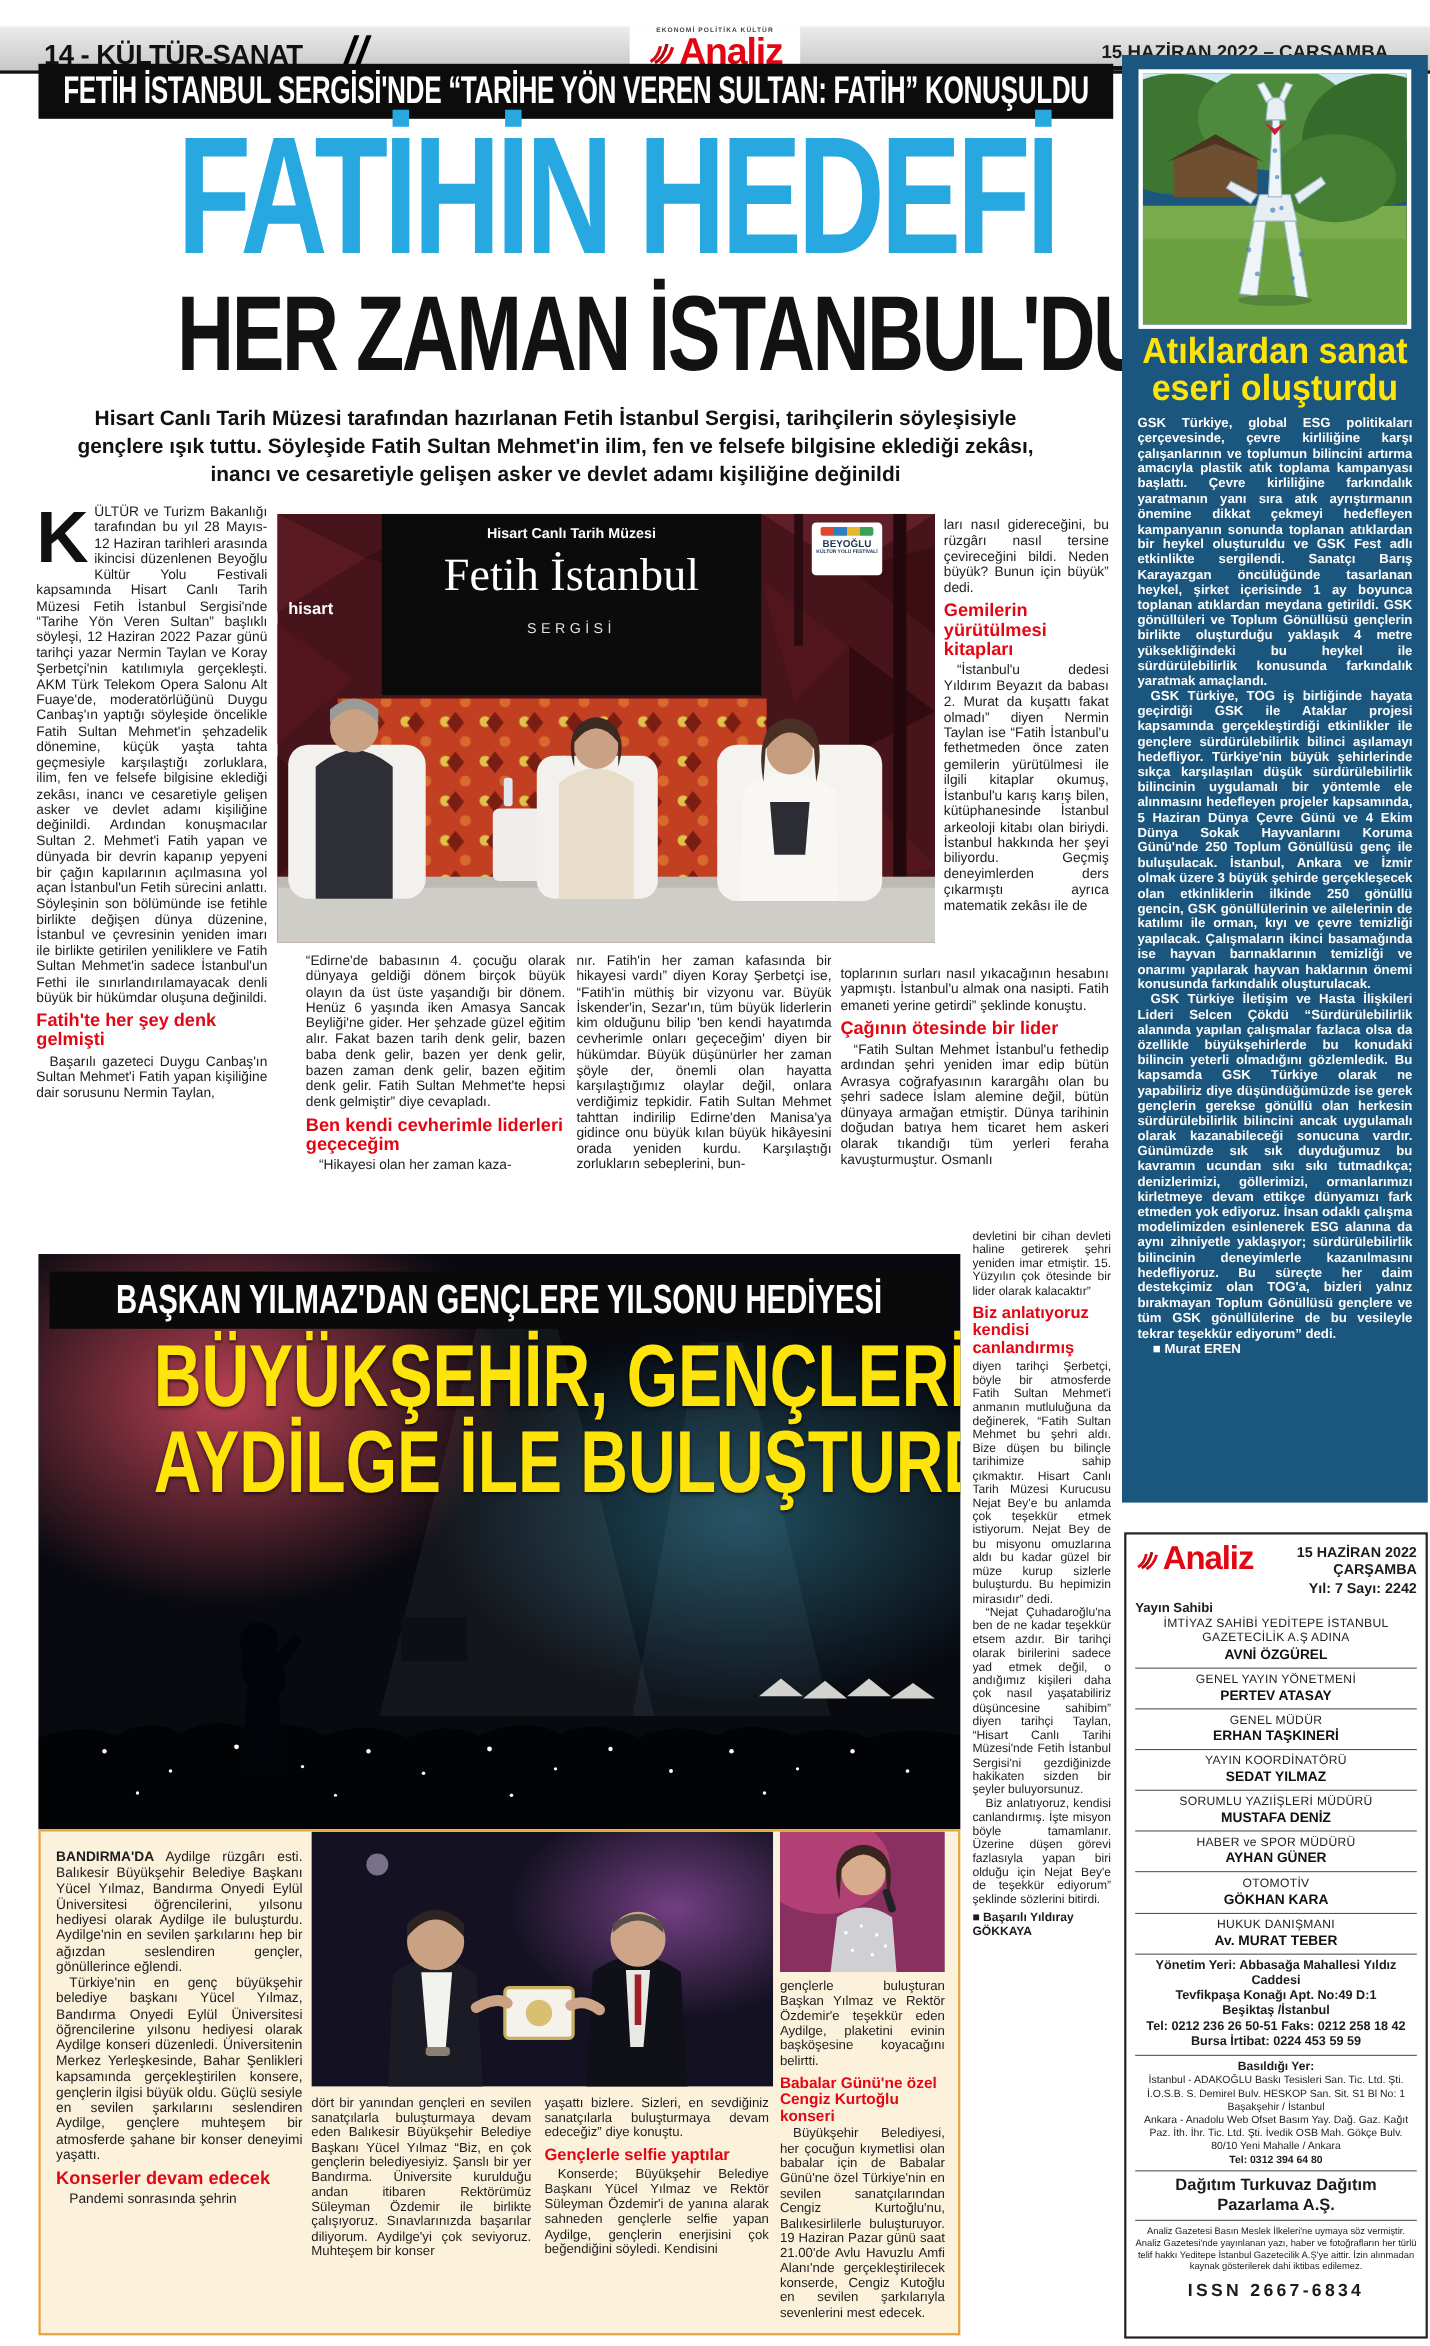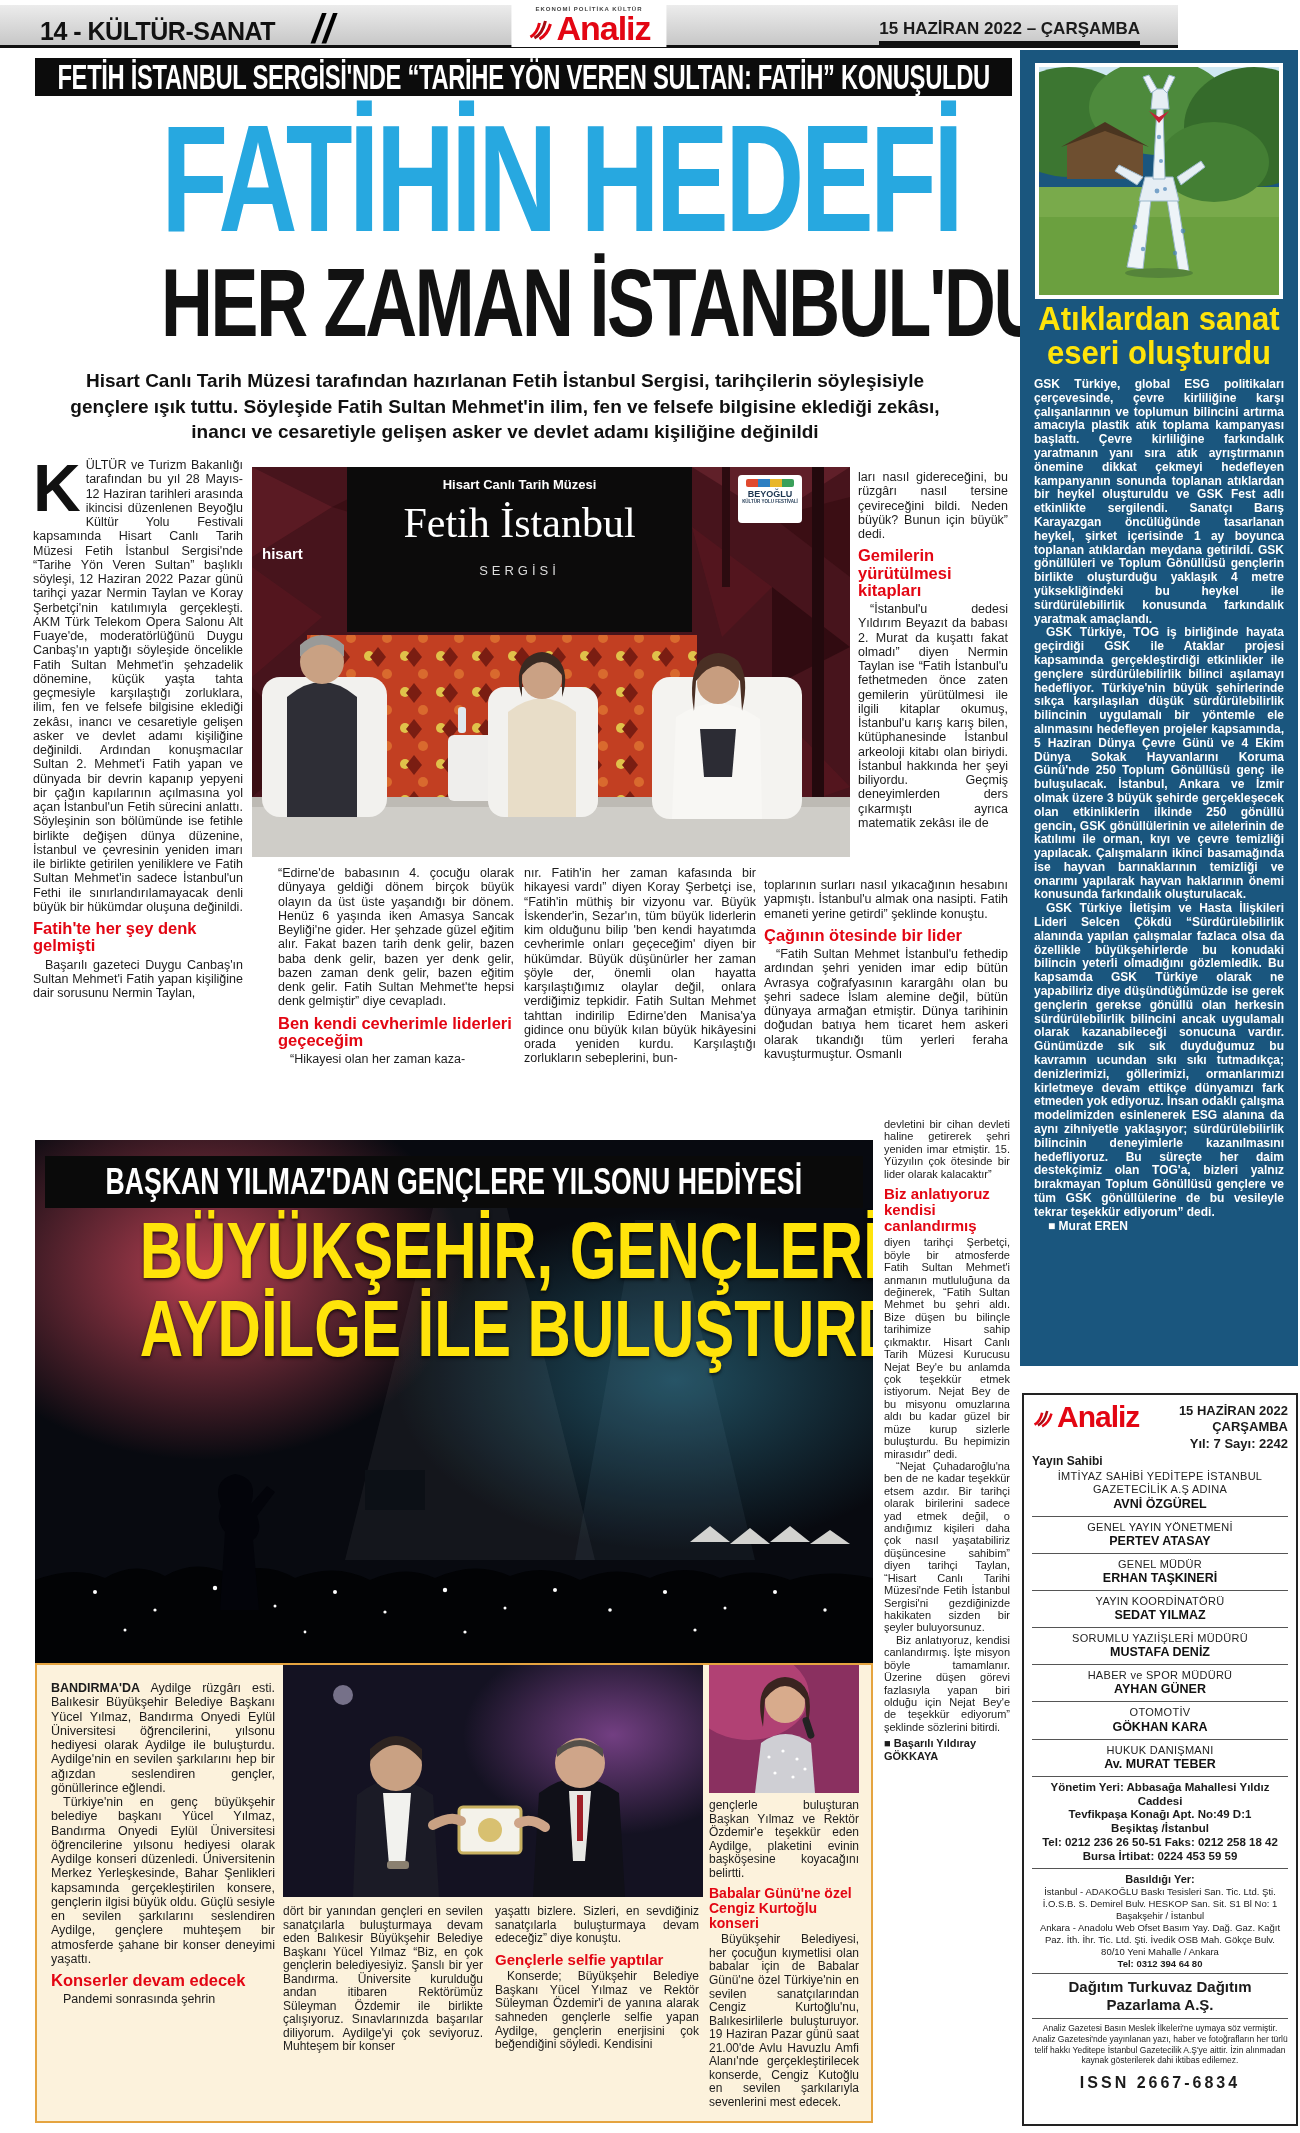--- a/index.html
+++ b/index.html
@@ -1,29 +1,29 @@
 <!DOCTYPE html>
 <html><head>
 <meta charset="utf-8">
 <style>
   html,body{margin:0;padding:0;background:#888;}
   #page{position:relative;width:1300px;height:2133px;background:#fff;overflow:hidden;
         font-family:"Liberation Sans",sans-serif;color:#1b1b1b;}
   .abs{position:absolute;}
   
-  .band{top:5px;left:0;width:1178px;height:40px;background:linear-gradient(#ececec,#c7c7c7);
+  .band{top:24px;left:0;width:1300px;height:40px;background:linear-gradient(#ececec,#c7c7c7);
         border-bottom:3px solid #111;}
   .section-title{left:40px;top:12px;font-size:25px;font-weight:bold;letter-spacing:-.5px;color:#111;}
   .slashes{left:312px;top:2px;font-size:40px;font-weight:900;font-style:italic;color:#000;}
   .masthead-box{left:50%;top:0;transform:translateX(-50%);background:#fff;padding:1px 16px 3px;text-align:center;}
   .tagline{font-size:6px;letter-spacing:1px;color:#444;font-weight:bold;}
   .analiz{font-size:34px;font-weight:900;color:#e30613;letter-spacing:-1px;line-height:.95;display:flex;align-items:center;gap:3px;}
   .date{right:38px;top:14px;font-size:17px;font-weight:bold;border-bottom:4px solid #111;padding-bottom:2px;}
   
-  .kicker{left:35px;top:58px;width:977px;height:38px;background:#0c0c0c;display:flex;align-items:center;justify-content:center;}
+  .kicker{left:35px;top:58px;width:977px;height:50px;background:#0c0c0c;display:flex;align-items:center;justify-content:center;}
   .kicker span{color:#fff;font-size:35px;font-weight:bold;white-space:nowrap;transform:scaleX(.68);letter-spacing:-.5px;}
   .hl-blue{left:6px;top:102px;width:1000px;text-align:center;font-size:152px;font-weight:900;color:#27a8e0;line-height:1;white-space:nowrap;}
   .hl-blue span{display:inline-block;transform:scaleX(.72);letter-spacing:-5px;}
   .hl-black{left:6px;top:254px;width:1000px;text-align:center;font-size:97px;font-weight:900;color:#121212;line-height:1;white-space:nowrap;}
   .hl-black span{display:inline-block;transform:scaleX(.74);letter-spacing:-3px;}
   .deck{left:60px;top:368px;width:890px;text-align:center;font-size:19px;font-weight:bold;line-height:1.35;color:#111;}
   
   .bt{font-size:12.5px;line-height:1.14;text-align:justify;color:#1c1c1c;overflow:hidden;}
   .bt p{margin:0;text-indent:12px;}
   .bt p.ni{text-indent:0;}

